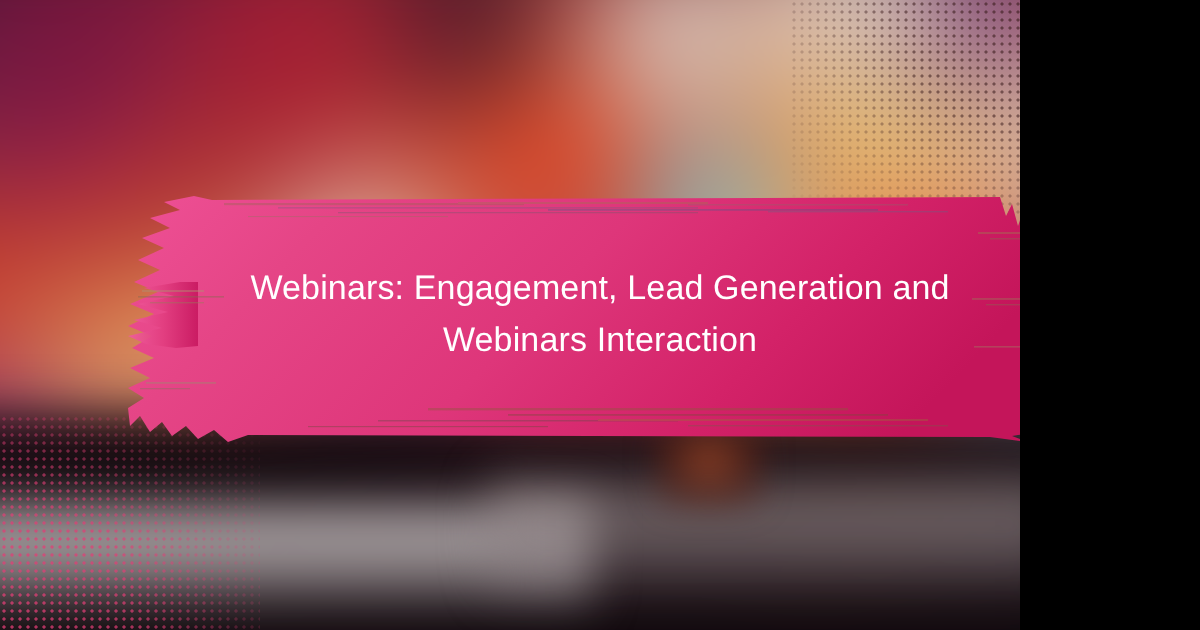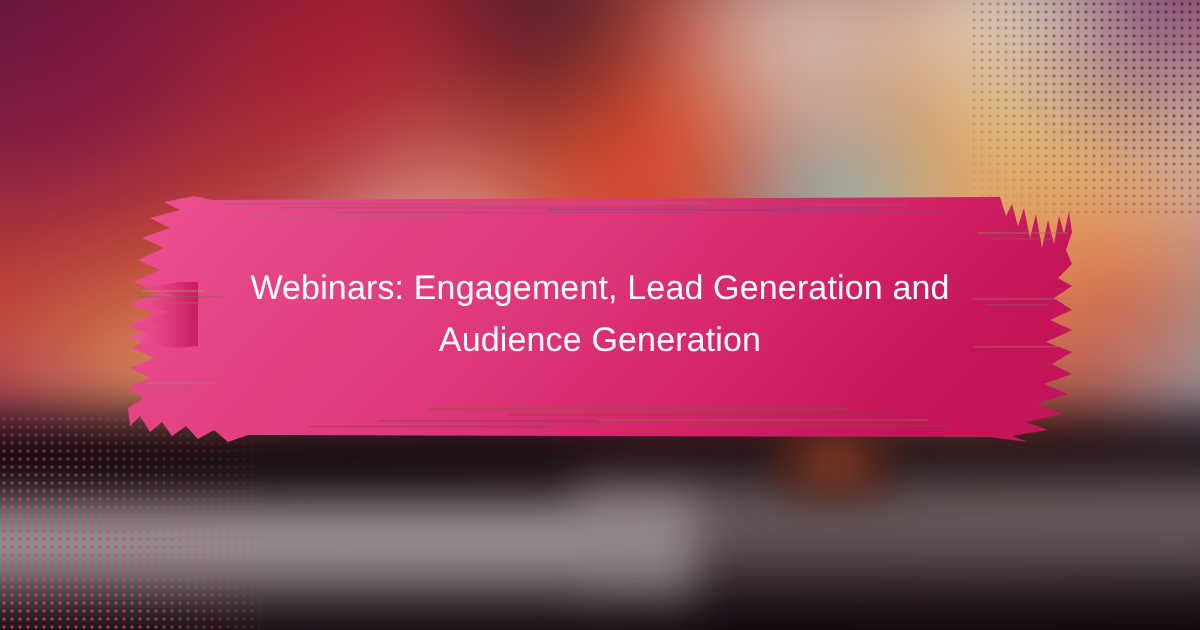--- a/index.html
+++ b/index.html
@@ -2,21 +2,21 @@
 <html><head>
 <meta charset="utf-8">
 <style>
   html, body {
     margin: 0;
     padding: 0;
     background: #000;
   }
   #card {
     position: relative;
-    width: 1200px;
+    width: 1020px;
     height: 630px;
     overflow: hidden;
     font-family: "Liberation Sans", sans-serif;
     background: #2a1820;
   }
 
   
   .bg-layer {
     position: absolute;
     inset: 0;
@@ -258,16 +258,16 @@
         <rect x="862" y="52" width="66" height="1.5" fill="#8a6850"></rect>
         <rect x="844" y="112" width="96" height="1.9" fill="#9a7858"></rect>
         <rect x="858" y="118" width="62" height="1.4" fill="#8a6850"></rect>
         <rect x="846" y="160" width="84" height="1.6" fill="#a08060"></rect>
       </g>
     </svg>
   </div>
 
   <div class="headline">
     <span class="ln">Webinars: Engagement, Lead Generation and</span>
-    <span class="ln">Audience Generation</span>
+    <span class="ln">Webinars Interaction</span>
   </div>
 
 </div>
 
 </body></html>

